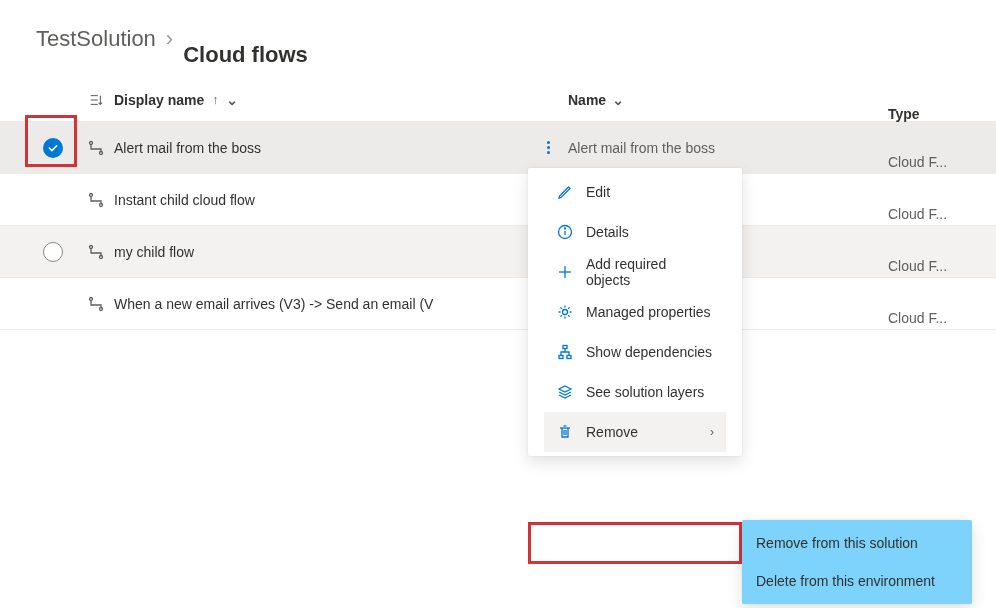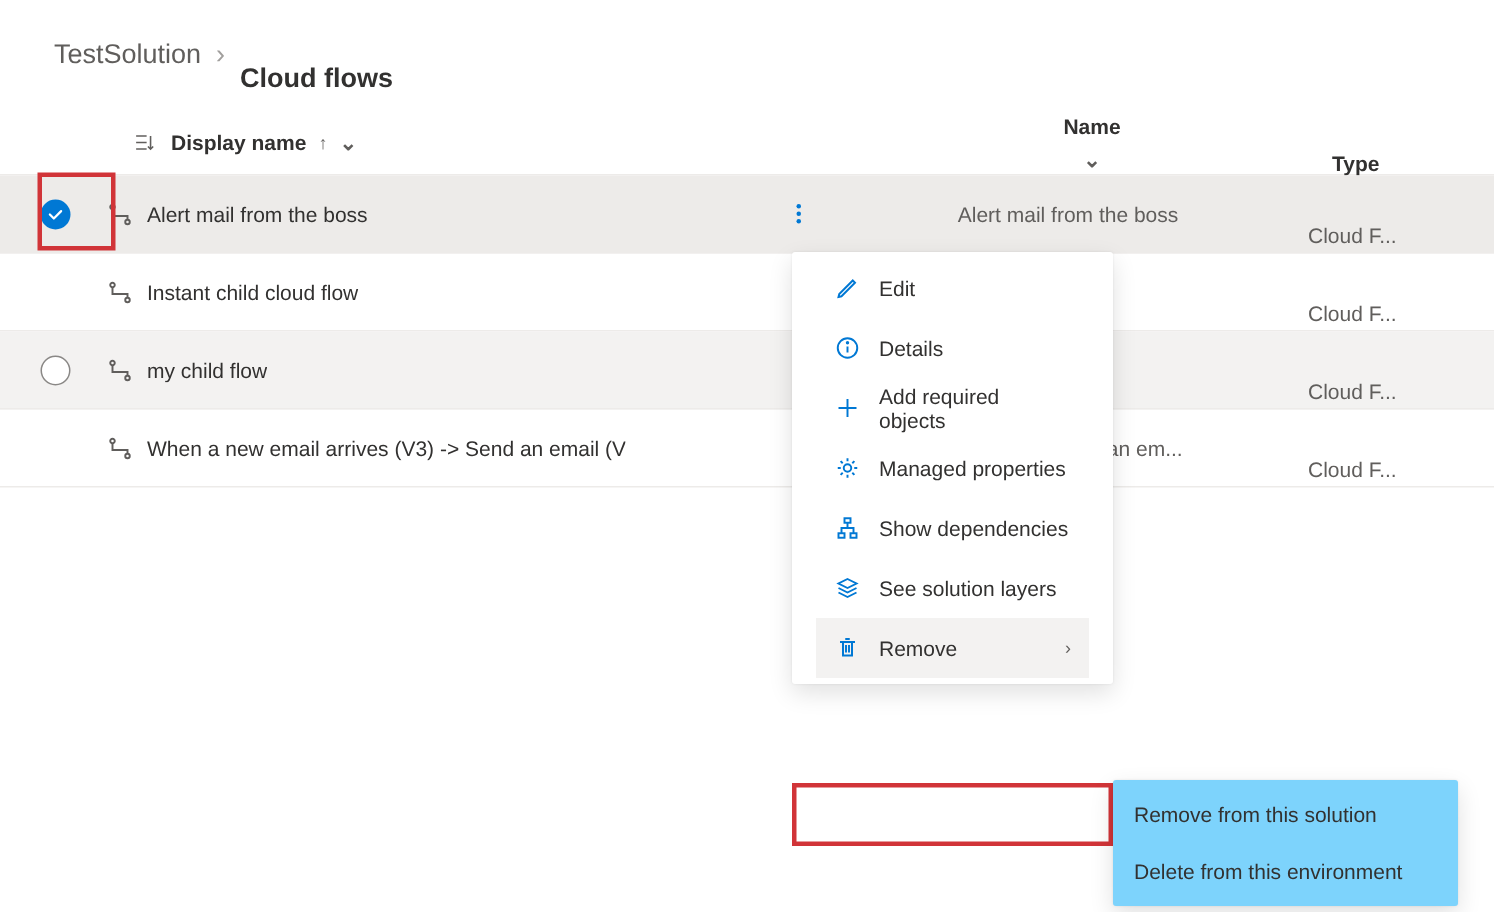--- a/index.html
+++ b/index.html
@@ -11,48 +11,48 @@
       width: 996px;
       height: 608px;
       overflow: hidden;
       position: relative;
     }
     .breadcrumb {
       padding: 10px 0 10px 36px;
       display: flex;
       align-items: center;
       gap: 10px;
-      font-size: 18px;
+      font-size: 22px;
       color: #605e5c;
     }
     .breadcrumb .current { font-weight: 600; color: #323130; margin-top: 32px; }
     .breadcrumb .chev { color: #a19f9d; }
 
     .grid-header {
       display: flex;
       align-items: center;
       height: 44px;
       border-bottom: 1px solid #edebe9;
       padding-left: 28px;
       color: #323130;
       font-weight: 600;
     }
     .col-check { width: 50px; display: flex; justify-content: center; }
     .col-icon { width: 36px; display: flex; justify-content: center; }
     .col-display { width: 414px; display: flex; align-items: center; gap: 8px; }
     .col-kebab { width: 40px; display: flex; justify-content: center; }
-    .col-name { width: 320px; display: flex; align-items: center; gap: 6px; overflow: hidden; white-space: nowrap; text-overflow: ellipsis; flex-direction: column; }
+    .col-name { width: 320px; display: flex; align-items: center; gap: 6px; overflow: hidden; white-space: nowrap; text-overflow: ellipsis; }
     .col-type { width: 80px; white-space: nowrap; overflow: hidden; text-overflow: ellipsis; margin-top: 28px; }
 
     .row {
       display: flex;
       align-items: center;
       height: 52px;
       border-bottom: 1px solid #edebe9;
-      padding-left: 12px;
+      padding-left: 28px;
       color: #323130;
     }
     .row .col-name, .row .col-type { color: #605e5c; }
     .row.selected { background: #edebe9; }
     .row.hover { background: #f3f2f1; }
 
     .checkbox-circle {
       width: 20px; height: 20px; border-radius: 50%;
       border: 1px solid #8a8886; background: #fff;
     }

